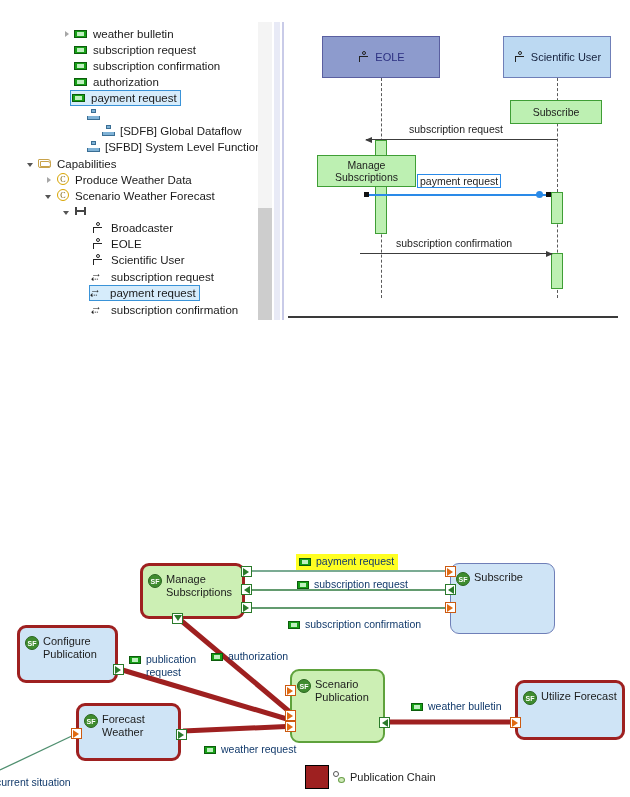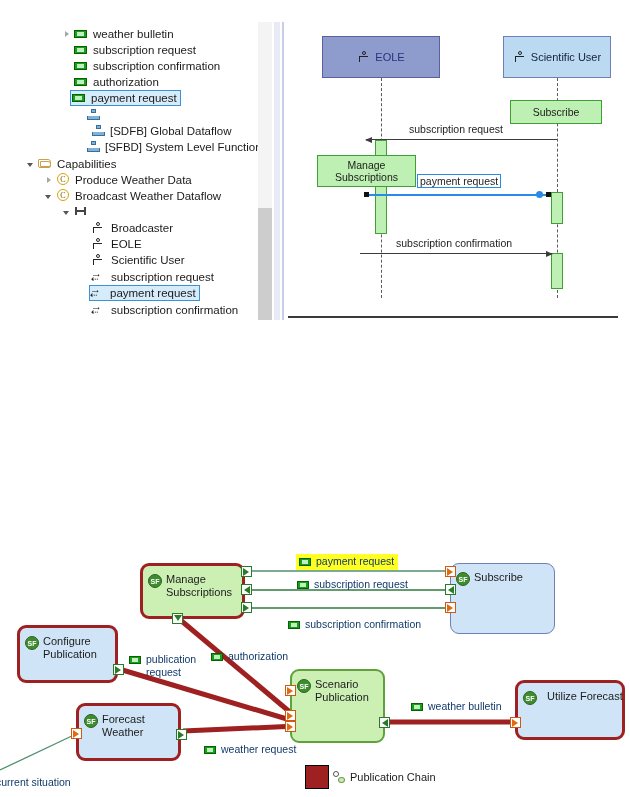--- a/index.html
+++ b/index.html
@@ -173,21 +173,21 @@
 
     <div class="tnode sel" style="left:70px;top:68px;">
       <span class="ico ico-ei"></span>
       <span class="lbl">payment request</span>
     </div>
 
     <div class="tnode" style="left:85px;top:85px;">
       <span class="ico ico-df"></span>
     </div>
 
-    <div class="tnode" style="left:90px;top:101px;">
+    <div class="tnode" style="left:100px;top:101px;">
       <span class="ico ico-df"></span>
       <span class="lbl">[SDFB] Global Dataflow</span>
     </div>
 
     <div class="tnode" style="left:85px;top:117px;">
       <span class="ico ico-df"></span>
       <span class="lbl">[SFBD] System Level Functions</span>
     </div>
 
     <div class="tnode" style="left:26px;top:134px;">
@@ -198,21 +198,21 @@
 
     <div class="tnode" style="left:44px;top:150px;">
       <span class="twisty closed"></span>
       <span class="ico ico-cap"></span>
       <span class="lbl">Produce Weather Data</span>
     </div>
 
     <div class="tnode" style="left:44px;top:166px;">
       <span class="twisty open"></span>
       <span class="ico ico-cap"></span>
-      <span class="lbl">Broadcast Weather Dataflow</span>
+      <span class="lbl">Scenario Weather Forecast</span>
     </div>
 
     <div class="tnode" style="left:62px;top:182px;">
       <span class="twisty open"></span>
       <span class="ico ico-ses"></span>
     </div>
 
     <div class="tnode" style="left:91px;top:198px;">
       <span class="ico ico-actor"></span>
       <span class="lbl">Broadcaster</span>
@@ -360,21 +360,21 @@
     <span class="fn-title">
       <span>Scenario</span><br>
       <span>Publication</span>
     </span>
   </div>
   <div class="port port-or" style="left:285px;top:145px;"></div>
   <div class="port port-or" style="left:285px;top:170px;"></div>
   <div class="port port-or" style="left:285px;top:181px;"></div>
   <div class="port port-in" style="left:379px;top:177px;"></div>
 
-  <div class="fn fn-red fn-blue" style="left:515px;top:140px;width:110px;height:60px;gap:6px;">
+  <div class="fn fn-red fn-blue" style="left:515px;top:140px;width:110px;height:60px;">
     <span class="sf-ico"></span>
     <span class="fn-title">Utilize Forecast</span>
   </div>
   <div class="port port-or" style="left:510px;top:177px;"></div>
 
   <div class="flab hl" style="left:296px;top:14px;">
     <span class="eii"></span>
     <span>payment request</span>
   </div>
 

